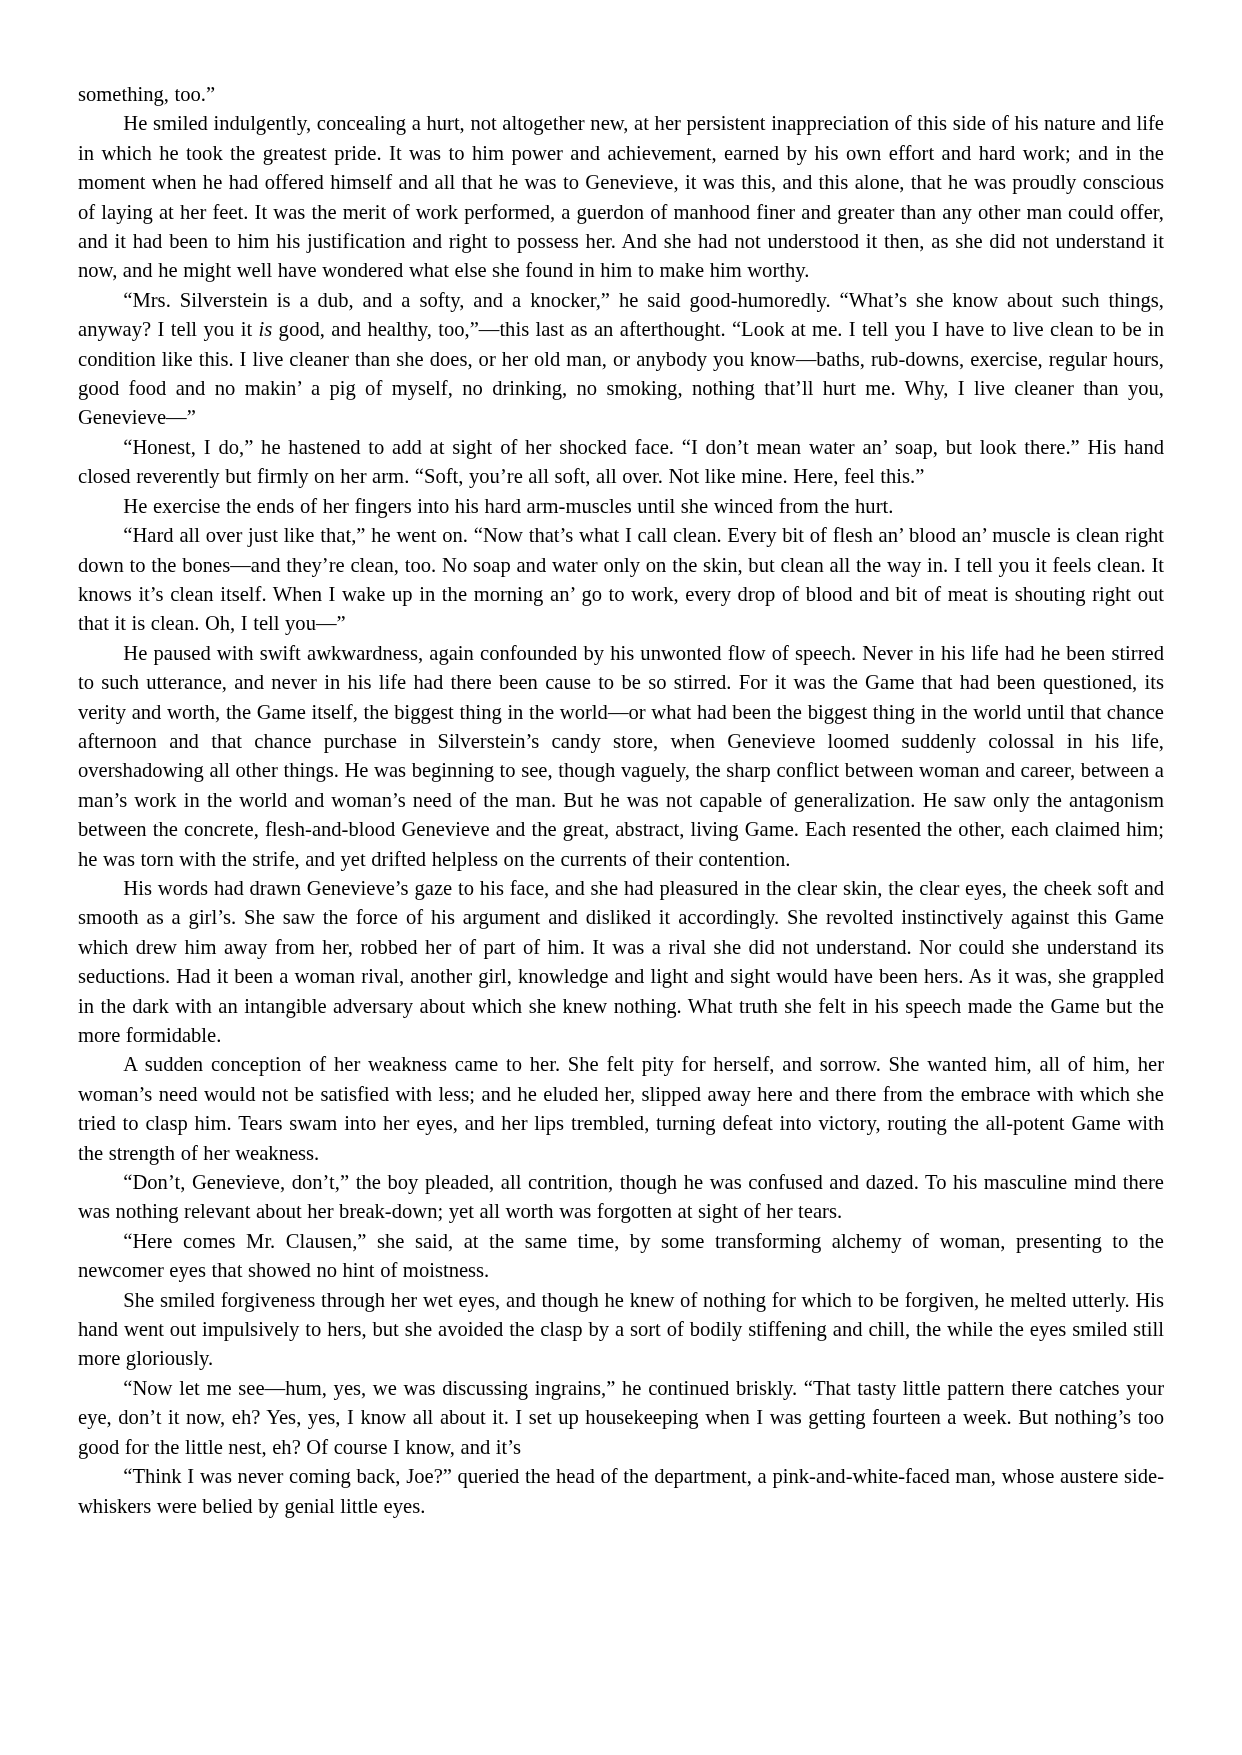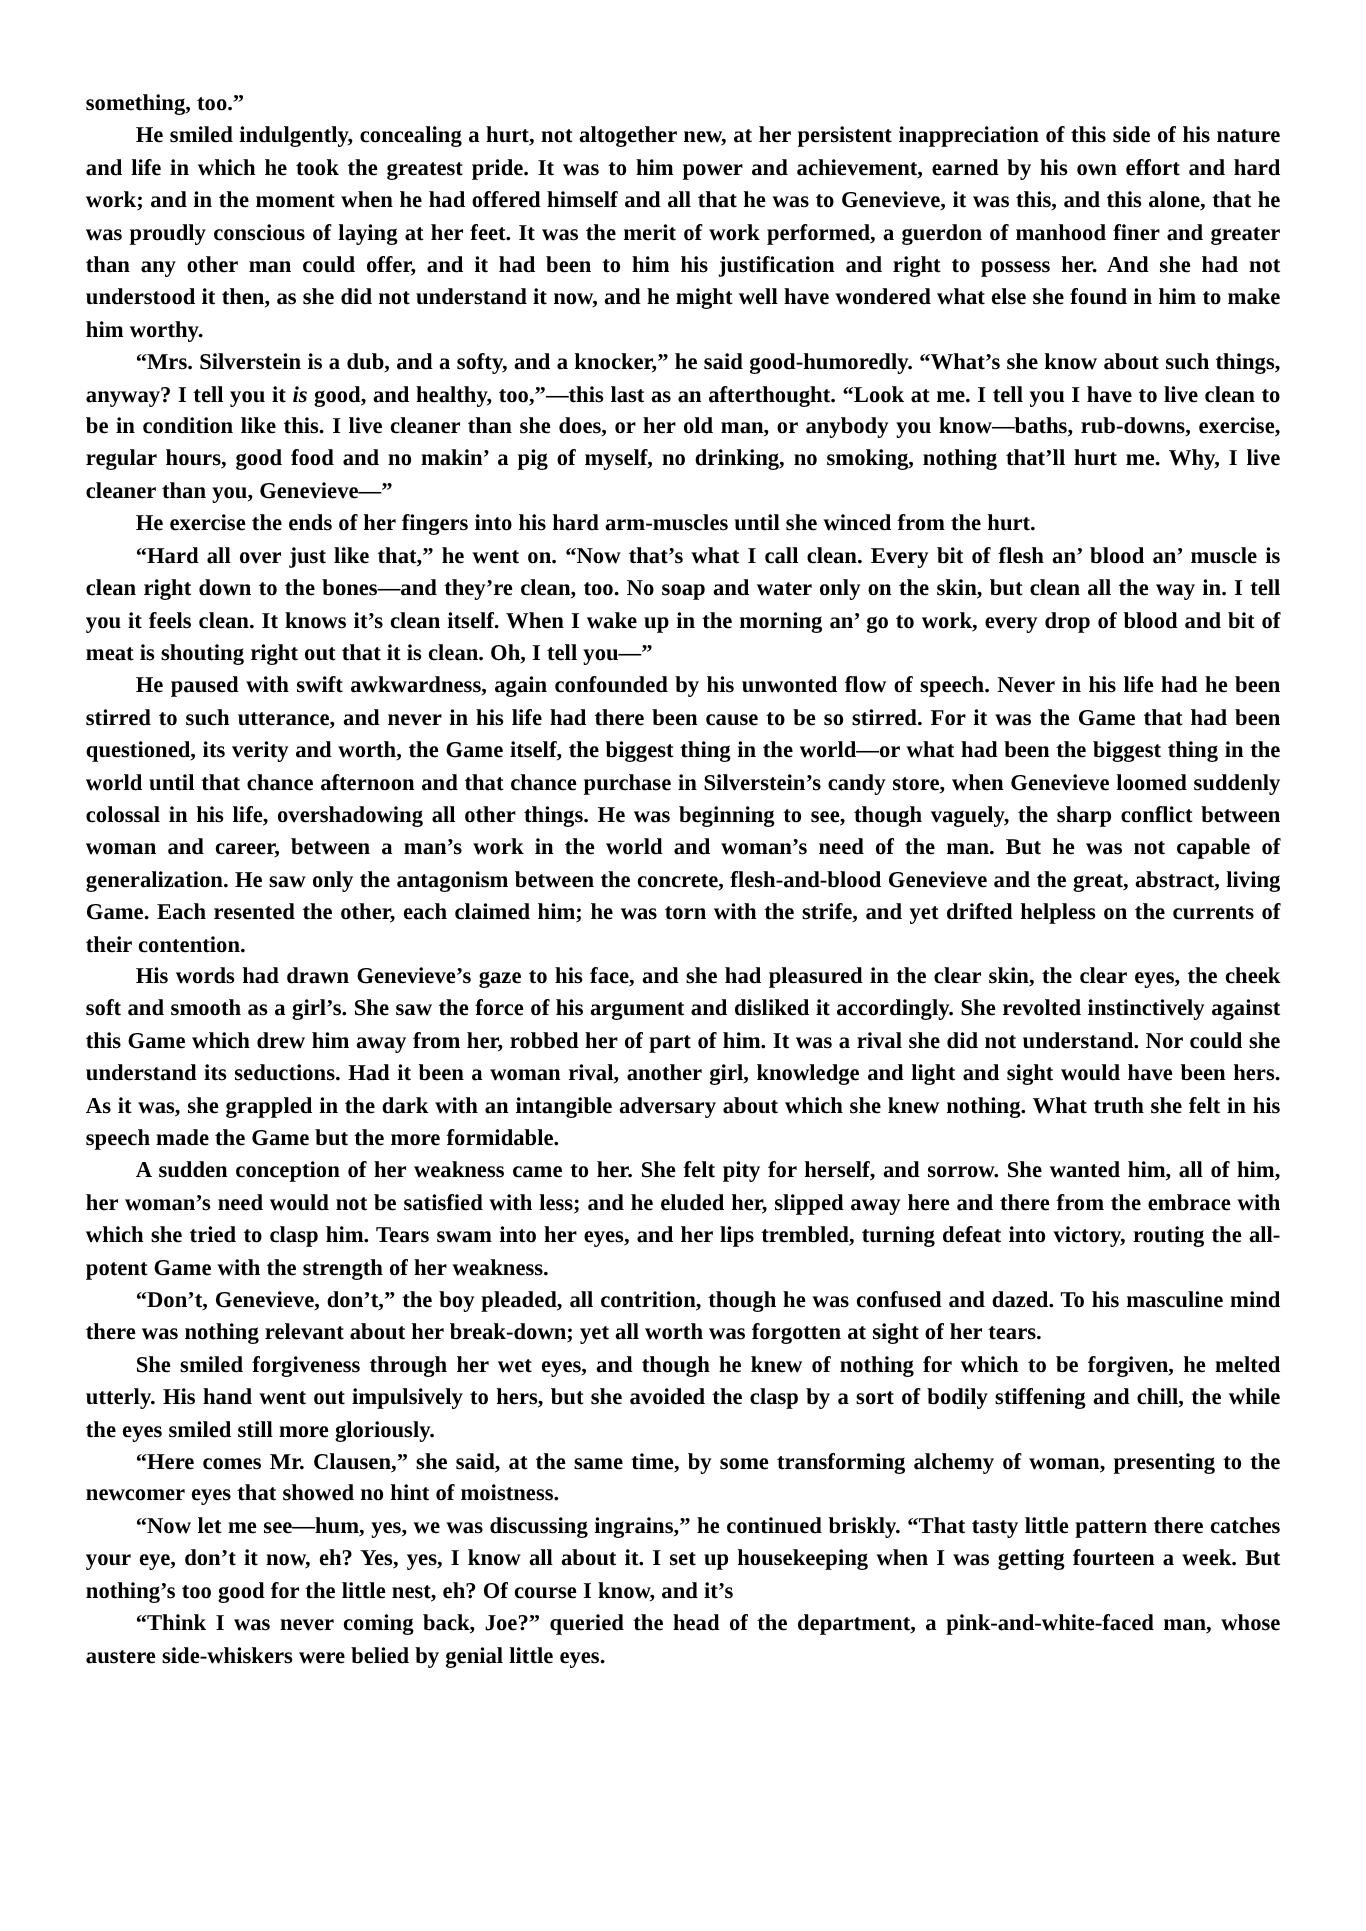--- a/index.html
+++ b/index.html
@@ -11,21 +11,20 @@
     width: 1242px;
     height: 1755px;
     font-family: "Liberation Serif", "DejaVu Serif", serif;
     color: #000000;
   }
   .page {
     box-sizing: border-box;
     width: 1242px;
     min-height: 1755px;
     padding: 80px 78px 60px 78px;
-    font-weight: bold;
   }
   .body-text p {
     margin: 0;
     font-size: 20.6px;
     line-height: 29.4px;
     text-align: justify;
     text-justify: inter-word;
     hyphens: none;
     word-spacing: 0.02em;
   }
@@ -40,24 +39,25 @@
   }
 </style>
 </head>
 <body>
 
 <div class="page">
   <div class="body-text">
     <p class="noindent">something, too.”</p>
     <p class="indent">He smiled indulgently, concealing a hurt, not altogether new, at her persistent inappreciation of this side of his nature and life in which he took the greatest pride.  It was to him power and achievement, earned by his own effort and hard work; and in the moment when he had offered himself and all that he was to Genevieve, it was this, and this alone, that he was proudly conscious of laying at her feet.  It was the merit of work performed, a guerdon of manhood finer and greater than any other man could offer, and it had been to him his justification and right to possess her.  And she had not understood it then, as she did not understand it now, and he might well have wondered what else she found in him to make him worthy.</p>
     <p class="indent"><span>“Mrs. Silverstein is a dub, and a softy, and a knocker,” he said good-humoredly.  “What’s she know about such things, anyway?  I tell you it </span><em>is</em><span>  good, and healthy, too,”—this last as an afterthought.  “Look at me.  I tell you I have to live clean to be in condition like this.  I live cleaner than she does, or her old man, or anybody you know—baths, rub-downs, exercise, regular hours, good food and no makin’ a pig of myself, no drinking, no smoking, nothing that’ll hurt me.  Why, I live cleaner than you, Genevieve—”</span></p>
+    <p class="indent">“Honest, I do,” he hastened to add at sight of her shocked face.  “I don’t mean water an’ soap, but look there.”  His hand closed reverently but firmly on her arm.  “Soft, you’re all soft, all over.  Not like mine.  Here, feel this.”</p>
     <p class="indent">He exercise the ends of her fingers into his hard arm-muscles until she winced from the hurt.</p>
     <p class="indent">“Hard all over just like that,” he went on.  “Now that’s what I call clean.  Every bit of flesh an’ blood an’ muscle is clean right down to the bones—and they’re clean, too.  No soap and water only on the skin, but clean all the way in.  I tell you it feels clean.  It knows it’s clean itself.  When I wake up in the morning an’ go to work, every drop of blood and bit of meat is shouting right out that it is clean.  Oh, I tell you—”</p>
     <p class="indent">He paused with swift awkwardness, again confounded by his unwonted flow of speech.  Never in his life had he been stirred to such utterance, and never in his life had there been cause to be so stirred.  For it was the Game that had been questioned, its verity and worth, the Game itself, the biggest thing in the world—or what had been the biggest thing in the world until that chance afternoon and that chance purchase in Silverstein’s candy store, when Genevieve loomed suddenly colossal in his life, overshadowing all other things.  He was beginning to see, though vaguely, the sharp conflict between woman and career, between a man’s work in the world and woman’s need of the man.  But he was not capable of generalization.  He saw only the antagonism between the concrete, flesh-and-blood Genevieve and the great, abstract, living Game.  Each resented the other, each claimed him; he was torn with the strife, and yet drifted helpless on the currents of their contention.</p>
     <p class="indent">His words had drawn Genevieve’s gaze to his face, and she had pleasured in the clear skin, the clear eyes, the cheek soft and smooth as a girl’s.  She saw the force of his argument and disliked it accordingly.  She revolted instinctively against this Game which drew him away from her, robbed her of part of him.  It was a rival she did not understand.  Nor could she understand its seductions.  Had it been a woman rival, another girl, knowledge and light and sight would have been hers.  As it was, she grappled in the dark with an intangible adversary about which she knew nothing.  What truth she felt in his speech made the Game but the more formidable.</p>
     <p class="indent">A sudden conception of her weakness came to her.  She felt pity for herself, and sorrow.  She wanted him, all of him, her woman’s need would not be satisfied with less; and he eluded her, slipped away here and there from the embrace with which she tried to clasp him.  Tears swam into her eyes, and her lips trembled, turning defeat into victory, routing the all-potent Game with the strength of her weakness.</p>
     <p class="indent">“Don’t, Genevieve, don’t,” the boy pleaded, all contrition, though he was confused and dazed.  To his masculine mind there was nothing relevant about her break-down; yet all worth was forgotten at sight of her tears.</p>
+    <p class="indent">“Here comes Mr. Clausen,” she said, at the same time, by some transforming alchemy of woman, presenting to the newcomer eyes that showed no hint of moistness.</p>
     <p class="indent">She smiled forgiveness through her wet eyes, and though he knew of nothing for which to be forgiven, he melted utterly.  His hand went out impulsively to hers, but she avoided the clasp by a sort of bodily stiffening and chill, the while the eyes smiled still more gloriously.</p>
-    <p class="indent">“Here comes Mr. Clausen,” she said, at the same time, by some transforming alchemy of woman, presenting to the newcomer eyes that showed no hint of moistness.</p>
     <p class="indent">“Now let me see—hum, yes, we was discussing ingrains,” he continued briskly.  “That tasty little pattern there catches your eye, don’t it now, eh?  Yes, yes, I know all about it.  I set up housekeeping when I was getting fourteen a week.  But nothing’s too good for the little nest, eh?  Of course I know, and it’s</p>
     <p class="indent">“Think I was never coming back, Joe?” queried the head of the department, a pink-and-white-faced man, whose austere side-whiskers were belied by genial little eyes.</p>
   </div>
 </div>
 
 </body></html>

